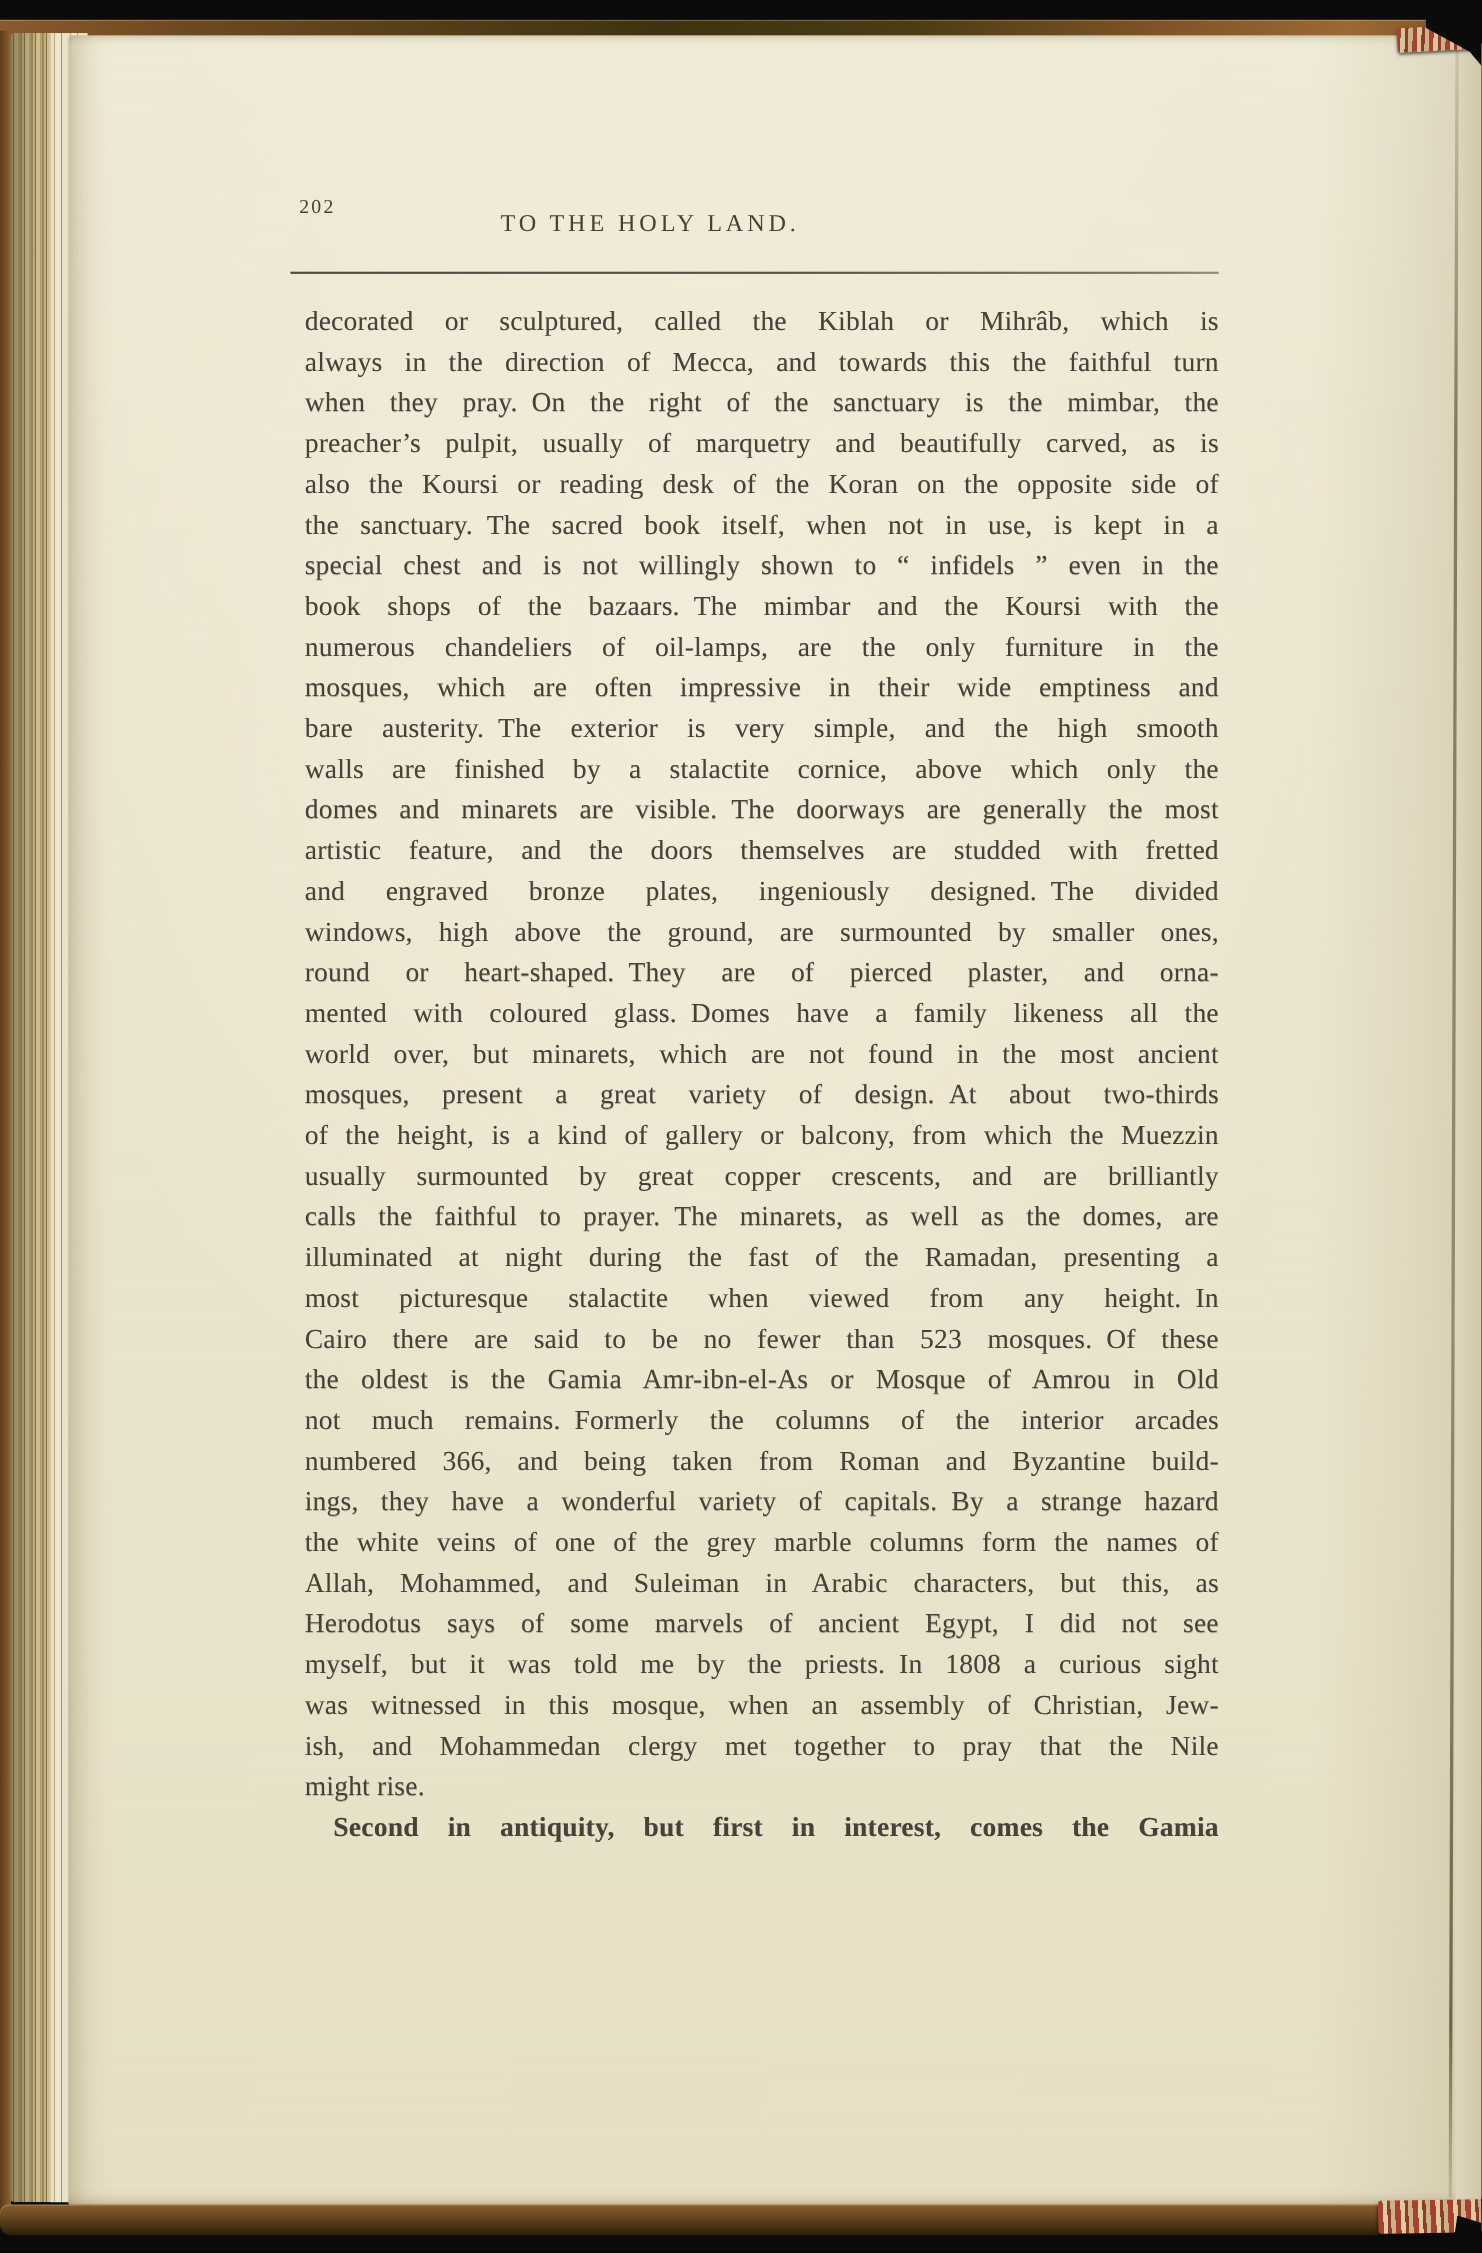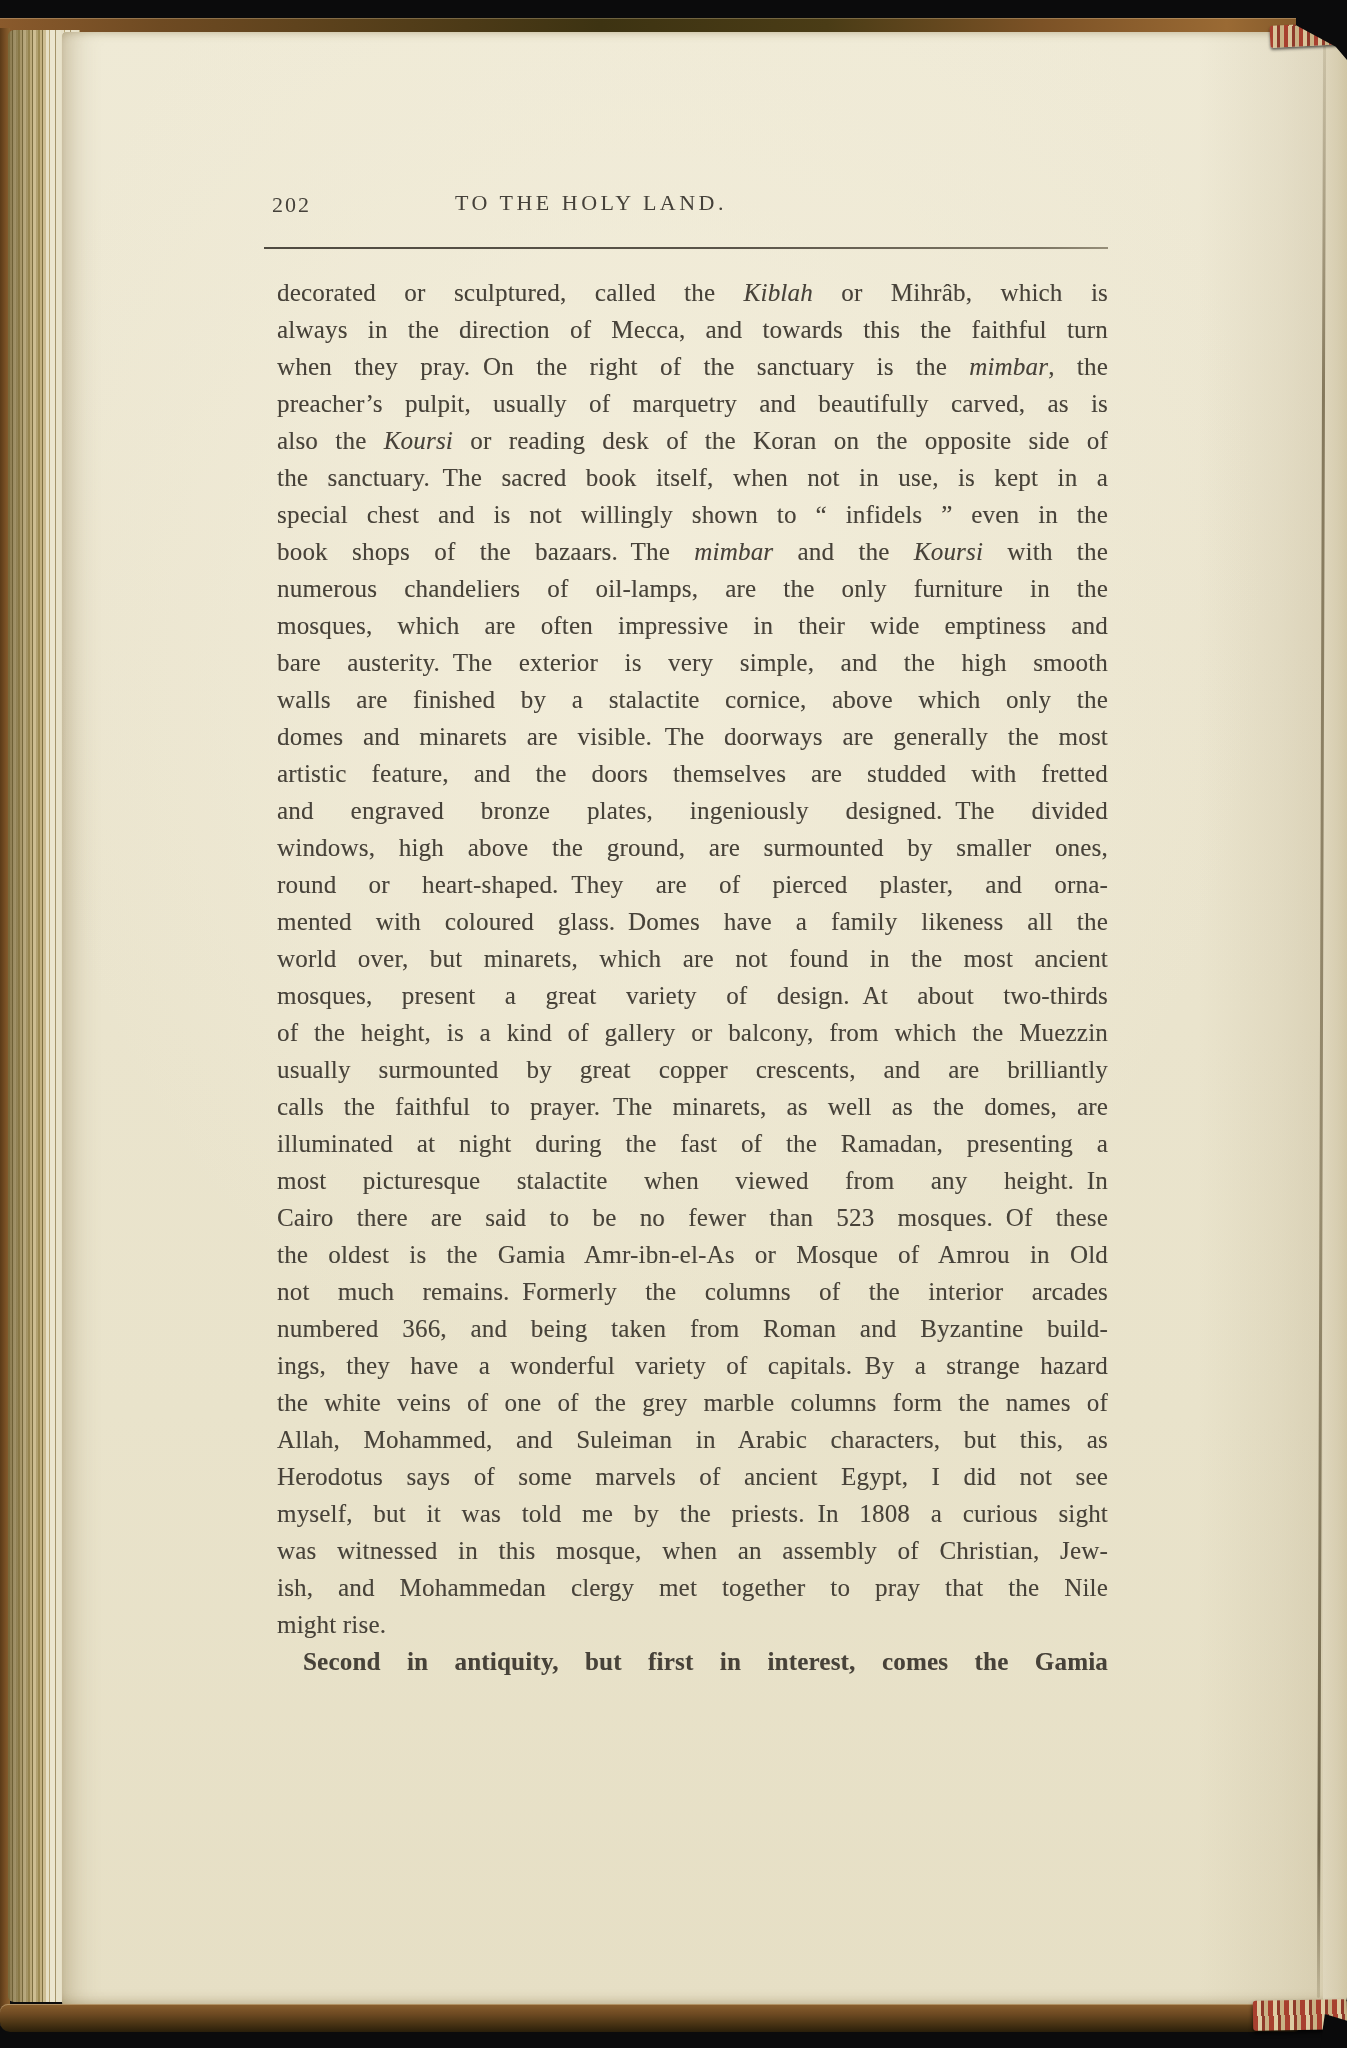--- a/index.html
+++ b/index.html
@@ -85,22 +85,22 @@
     transform:rotate(0.18deg);
     border-radius:2px;
   }
   .next-page-sliver{
     position:absolute;left:1261px;top:0;width:24px;height:100%;
     background:linear-gradient(to right,#efe9d4,#e9e2c9 60%,#e2dabd);
     border-radius:0 10px 10px 0;
   }
   
   .pagenum{
-    position:absolute;left:210px;top:160px;
-    font-size:22px;letter-spacing:2px;color:#45413a;
+    position:absolute;left:210px;top:146px;
+    font-size:18px;letter-spacing:2px;color:#45413a;
   }
   .running-header{
     position:absolute;left:393px;top:158px;
     font-size:22px;letter-spacing:3.5px;color:#45413a;white-space:nowrap;
   }
   .header-rule{
     position:absolute;left:202px;top:215px;width:844px;height:2px;
     background:linear-gradient(to right,#504b41 0%,#5a5449 55%,#7d7664 92%,#968e79 100%);
   }
   .body-text{
@@ -108,21 +108,21 @@
     font-size:25px;color:#474239;letter-spacing:0.2px;
     text-shadow:0.3px 0.3px 0.5px rgba(70,64,55,.30);
   }
   .line{
     height:37px;line-height:37px;
     text-align:justify;text-align-last:justify;
     overflow:hidden;
   }
   .line-last{text-align-last:left;}
   .line-indent{text-indent:26px;font-weight:bold;}
-  .it{font-style:italic;}
+  .it{}
 </style>
 </head>
 <body>
 
 <div class="stage">
 
   <div class="cover-top"></div>
   <div class="cover-left"></div>
 
   <div class="page-edges">

